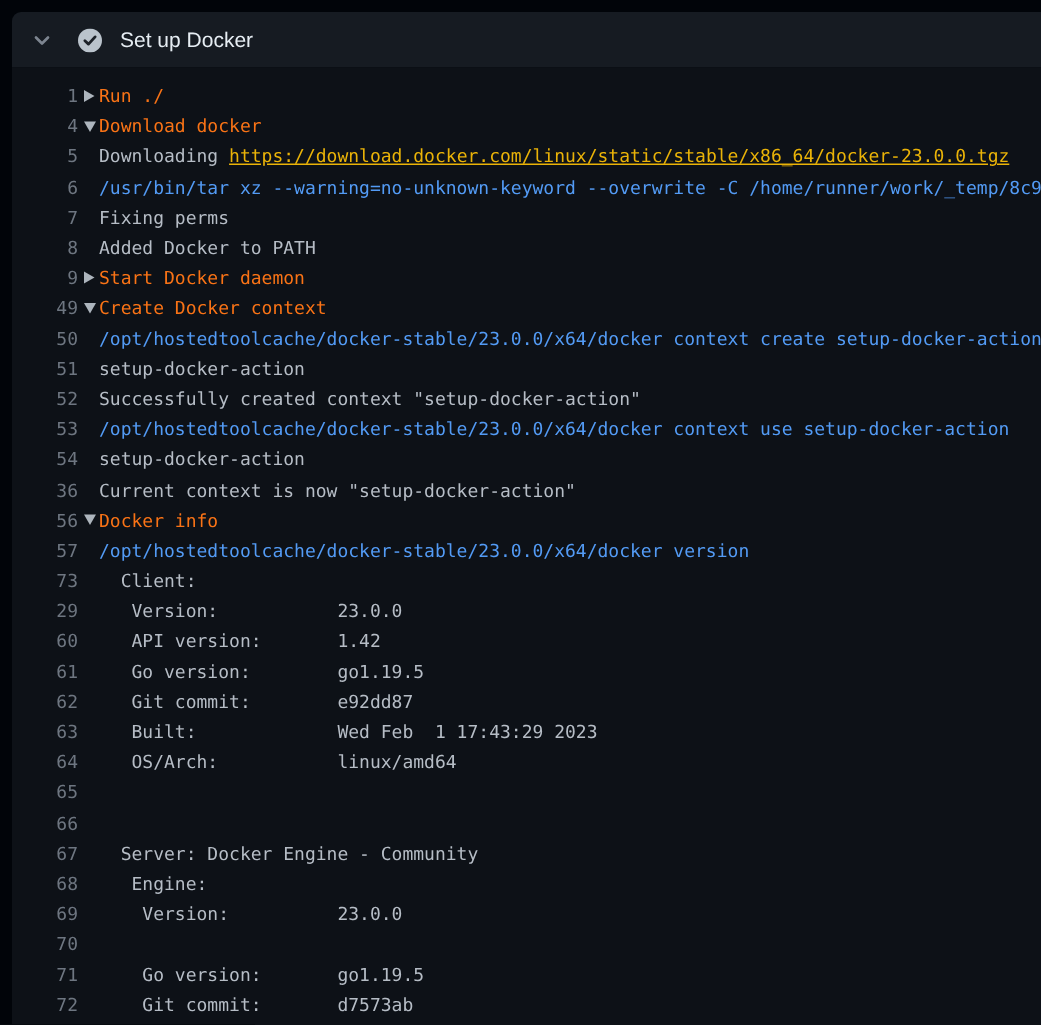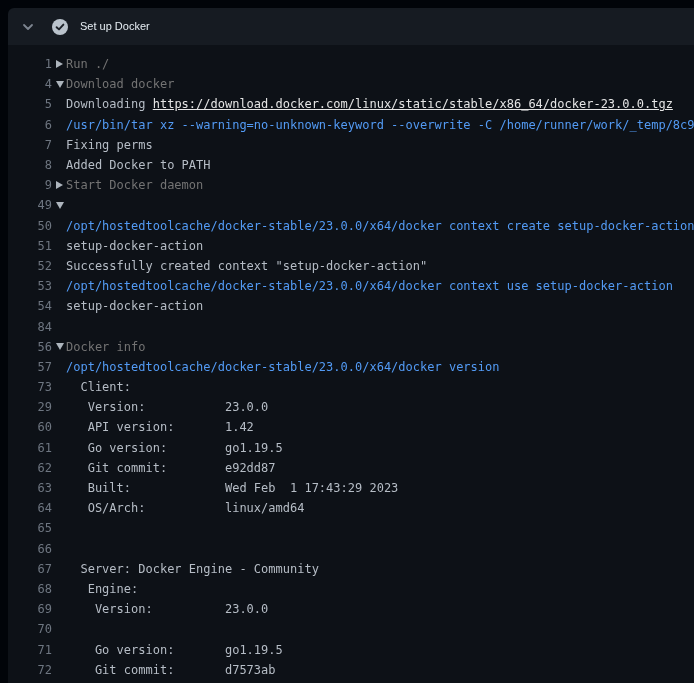--- a/index.html
+++ b/index.html
@@ -10,40 +10,40 @@
   }
   .panel{position:absolute;left:8px;top:8px;width:700px;}
   .step-header{
     height:37px;background:#161b22;border-radius:6px 6px 0 0;
     display:flex;align-items:center;padding-left:10px;box-sizing:border-box;
     cursor:pointer;
   }
   .chev{width:12px;height:12px;margin:0 4px;flex:none;display:block;}
   .check{width:16px;height:16px;margin-left:14px;flex:none;display:block;}
   .step-title{
-    margin-left:12px;color:#e6edf3;font-size:11px;line-height:37px;
+    margin-left:12px;color:#e6edf3;font-size:14px;line-height:37px;
     white-space:nowrap;
   }
   .log{
     background:#0d1117;padding-top:9px;min-height:629px;
     font-family:"DejaVu Sans Mono", monospace;font-size:12px;
   }
   .row{height:20.2px;display:flex;align-items:center;}
   .ln{
     width:44px;flex:none;text-align:right;color:#6e7681;
     white-space:pre;cursor:pointer;
   }
   .slot{width:10px;flex:none;margin-left:4px;display:flex;align-items:center;}
   .tri-right{width:0;height:0;border-left:7px solid #adb5bd;border-top:4.5px solid transparent;border-bottom:4.5px solid transparent;}
   .tri-down{width:0;height:0;border-top:7px solid #adb5bd;border-left:4.5px solid transparent;border-right:4.5px solid transparent;}
   .txt{white-space:pre;flex:none;}
   .txt.plain{color:#b6bdc6;}
-  .txt.group{color:#737373;}
+  .txt.group{color:#f97316;}
   .txt.cmd{color:#539bf5;}
-  .loglink{color:#e5e5e5;text-decoration:underline;cursor:pointer;}
+  .loglink{color:#eab308;text-decoration:underline;cursor:pointer;}
 </style>
 </head>
 <body>
 
 <div class="panel">
   <div class="step-header">
     <svg class="chev" viewBox="0 0 12 12">
       <path d="M2 4 L6 8 L10 4" fill="none" stroke="#7d8590" stroke-width="1.8" stroke-linecap="round" stroke-linejoin="round"></path>
     </svg>
     <svg class="check" viewBox="0 0 16 16">
@@ -92,20 +92,21 @@
         <span class="slot">
           <i class="tri-right"></i>
         </span>
         <span class="txt group">Start Docker daemon</span>
       </div>
       <div class="row">
         <span class="ln">49</span>
         <span class="slot">
           <i class="tri-down"></i>
         </span>
+        <span class="txt group">Create Docker context</span>
       </div>
       <div class="row">
         <span class="ln">50</span>
         <span class="slot"></span>
         <span class="txt cmd">/opt/hostedtoolcache/docker-stable/23.0.0/x64/docker context create setup-docker-action --</span>
       </div>
       <div class="row">
         <span class="ln">51</span>
         <span class="slot"></span>
         <span class="txt plain">setup-docker-action</span>
@@ -119,22 +120,23 @@
         <span class="ln">53</span>
         <span class="slot"></span>
         <span class="txt cmd">/opt/hostedtoolcache/docker-stable/23.0.0/x64/docker context use setup-docker-action</span>
       </div>
       <div class="row">
         <span class="ln">54</span>
         <span class="slot"></span>
         <span class="txt plain">setup-docker-action</span>
       </div>
       <div class="row">
-        <span class="ln">84</span>
-        <span class="slot"></span>
+        <span class="ln">36</span>
+        <span class="slot"></span>
+        <span class="txt plain">Current context is now "setup-docker-action"</span>
       </div>
       <div class="row">
         <span class="ln">56</span>
         <span class="slot">
           <i class="tri-down"></i>
         </span>
         <span class="txt group">Docker info</span>
       </div>
       <div class="row">
         <span class="ln">57</span>

